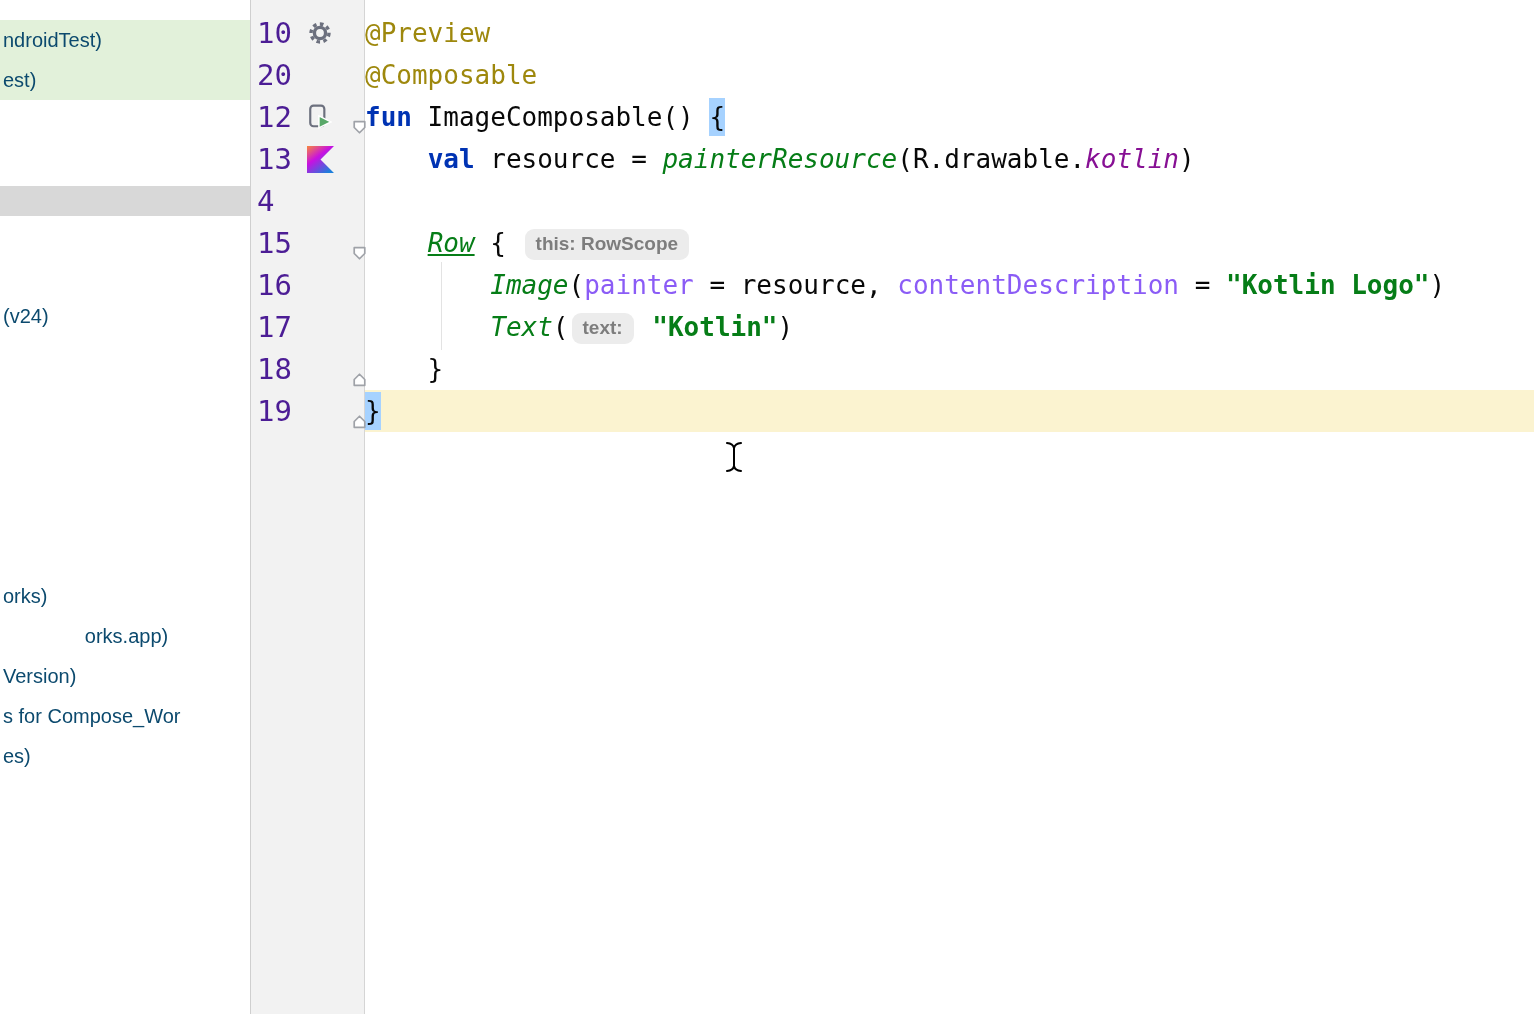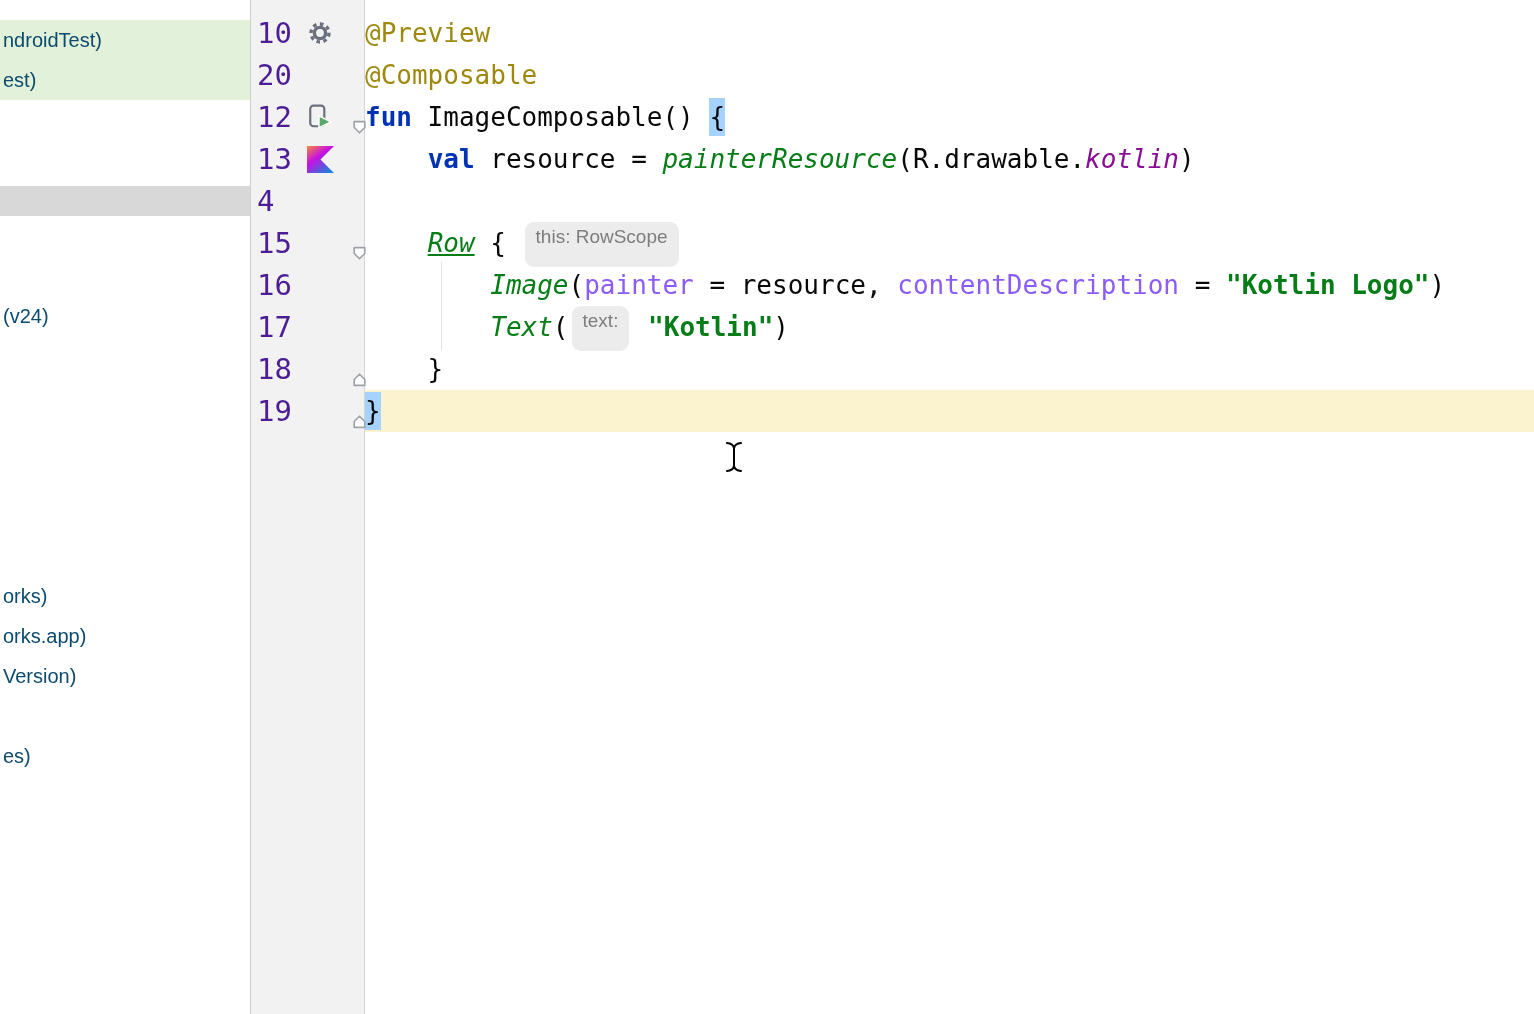--- a/index.html
+++ b/index.html
@@ -30,41 +30,42 @@
   .code-line.current{background:#fbf3d0;}
   .kw{color:#0033B3;font-weight:bold;}
   .ann{color:#9E880D;}
   .call{color:#067D17;font-style:italic;}
   .ul{text-decoration:underline;}
   .named{color:#8b5cf6;}
   .str{color:#067D17;font-weight:bold;}
   .res{color:#871094;font-style:italic;}
   .sel{background:#A6D2FF;padding:4px 0;}
   .chip{display:inline-block;background:#ececec;color:#7d7d7d;
-        font-family:"Liberation Sans","DejaVu Sans",sans-serif;font-style:normal;font-weight:normal;
-        font-size:19px;line-height:29px;height:45px;padding:0 11px;border-radius:9px;
+        font-family:"Liberation Sans","DejaVu Sans",sans-serif;font-style:normal;font-weight:bold;
+        font-size:19px;line-height:29px;height:31px;padding:0 11px;border-radius:9px;
         vertical-align:middle;margin:0 3px;}
   .fold{position:absolute;left:-15px;top:11px;width:20px;height:20px;}
   .indent-guide{position:absolute;left:76px;top:262px;width:1px;height:88px;background:#e3e3e3;}
 
   .mouse-cursor{position:absolute;left:722px;top:440px;width:24px;height:34px;z-index:5;}
 </style>
 </head>
 <body>
 
 <div class="screen">
 
   <div class="project-panel">
     <div class="tree-sel-row" style="top: 186px; height: 30px;"></div>
   <div class="tree-item hl-green" style="top: 20px;">ndroidTest)</div>
       <div class="tree-item hl-green" style="top: 60px;">est)</div>
       <div class="tree-item" style="top: 296px;">(v24)</div>
       <div class="tree-item" style="top: 576px;">orks)</div>
-      <div class="tree-item" style="top: 616px;">orks.app)</div>
+      <div class="tree-item" style="top: 616px; text-align: center;">orks.app)</div>
       <div class="tree-item" style="top: 656px;">Version)</div>
+      <div class="tree-item" style="top: 696px;">s for Compose_Wor</div>
       <div class="tree-item" style="top: 736px;">es)</div>
     </div>
 
   <div class="gutter">
       <div class="gutter-row" style="top: 12px;">
         <div class="line-num">10</div>
         <div class="gutter-icon">
           <svg width="26" height="26" viewBox="0 0 26 26">
             <circle cx="13" cy="13" r="9" fill="none" stroke="#6C707E" stroke-width="3.4" stroke-dasharray="3.6 3.4"></circle>
             <circle cx="13" cy="13" r="5.6" fill="none" stroke="#6C707E" stroke-width="3.4"></circle>

